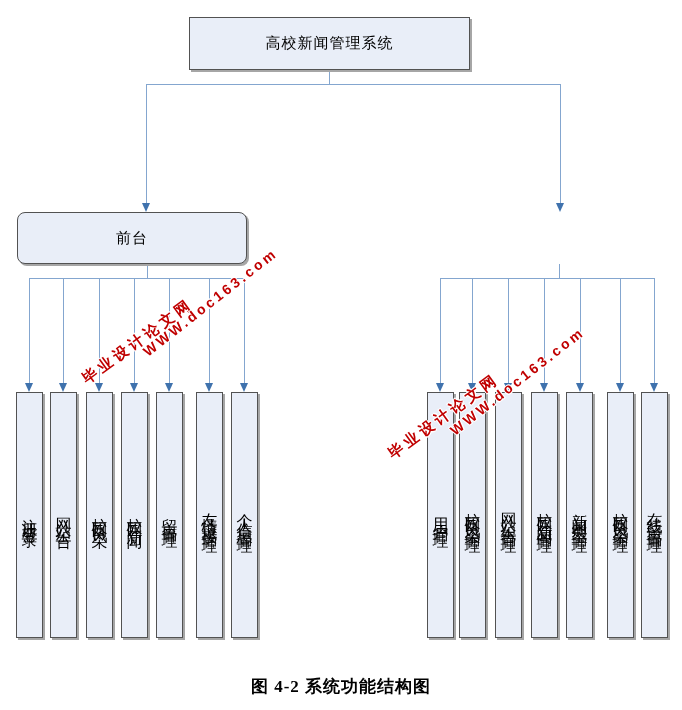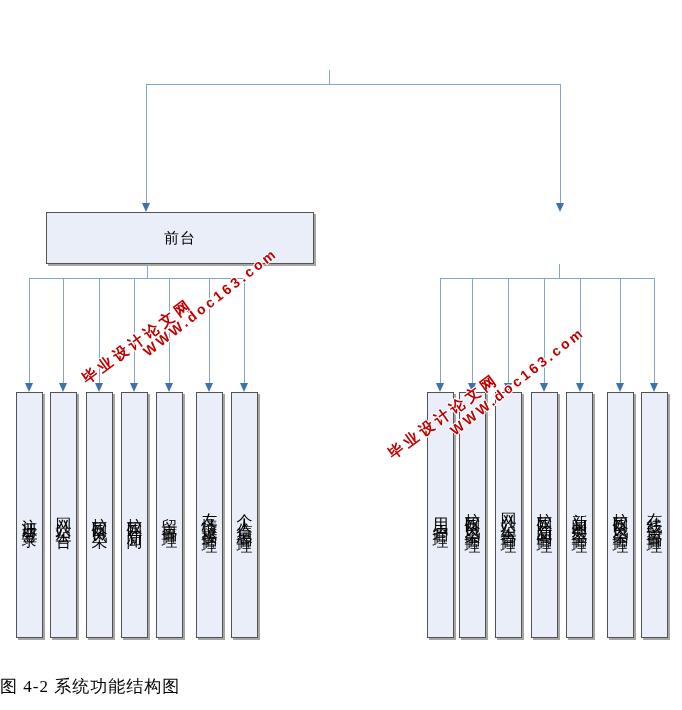--- a/index.html
+++ b/index.html
@@ -25,38 +25,41 @@
     border-top:9px solid #3f72ad;
   }
   .wm{
     position:absolute;color:#c00000;font-weight:bold;white-space:nowrap;
     z-index:4;transform-origin:0 50%;
     text-shadow:-1px -1px 0 #fff,1px -1px 0 #fff,-1px 1px 0 #fff,1px 1px 0 #fff;
   }
   .wm-cn{font-size:15px;letter-spacing:4px;}
   .wm-en{font-size:14px;letter-spacing:3px;font-family:"Liberation Sans","DejaVu Sans",sans-serif;}
   .caption{
-    position:absolute;left:0;right:0;top:675px;text-align:left;
-    font-size:17px;font-weight:normal;letter-spacing:1px;color:#000;z-index:2;
+    position:absolute;left:0;right:0;top:675px;text-align:center;
+    font-size:17px;font-weight:bold;letter-spacing:1px;color:#000;z-index:2;
   }
 </style>
 </head>
 <body>
 
 <div class="canvas">
 
+  <div class="node h-node" style="left:189px;top:17px;width:281px;height:53px;">
+    <span>高校新闻管理系统</span>
+  </div>
 
   <div class="line" style="left:329px;top:70px;width:1px;height:14px;"></div>
   <div class="line" style="left:146px;top:84px;width:415px;height:1px;"></div>
   <div class="line" style="left:146px;top:84px;width:1px;height:119px;"></div>
   <div class="line" style="left:560px;top:84px;width:1px;height:119px;"></div>
   <div class="arrow" style="left:142px;top:203px;"></div>
   <div class="arrow" style="left:556px;top:203px;"></div>
 
-  <div class="node h-node" style="left:46px;top:212px;width:268px;height:52px;">
+  <div class="node h-node" style="left:17px;top:212px;width:230px;height:52px;border-radius:8px;">
     <span>前台</span>
   </div>
 
   <div class="line" style="left:147px;top:264px;width:1px;height:14px;"></div>
   <div class="line" style="left:29px;top:278px;width:216px;height:1px;"></div>
   <div class="line" style="left:29px;top:278px;width:1px;height:105px;"></div>
   <div class="line" style="left:63px;top:278px;width:1px;height:105px;"></div>
   <div class="line" style="left:99px;top:278px;width:1px;height:105px;"></div>
   <div class="line" style="left:134px;top:278px;width:1px;height:105px;"></div>
   <div class="line" style="left:169px;top:278px;width:1px;height:105px;"></div>

